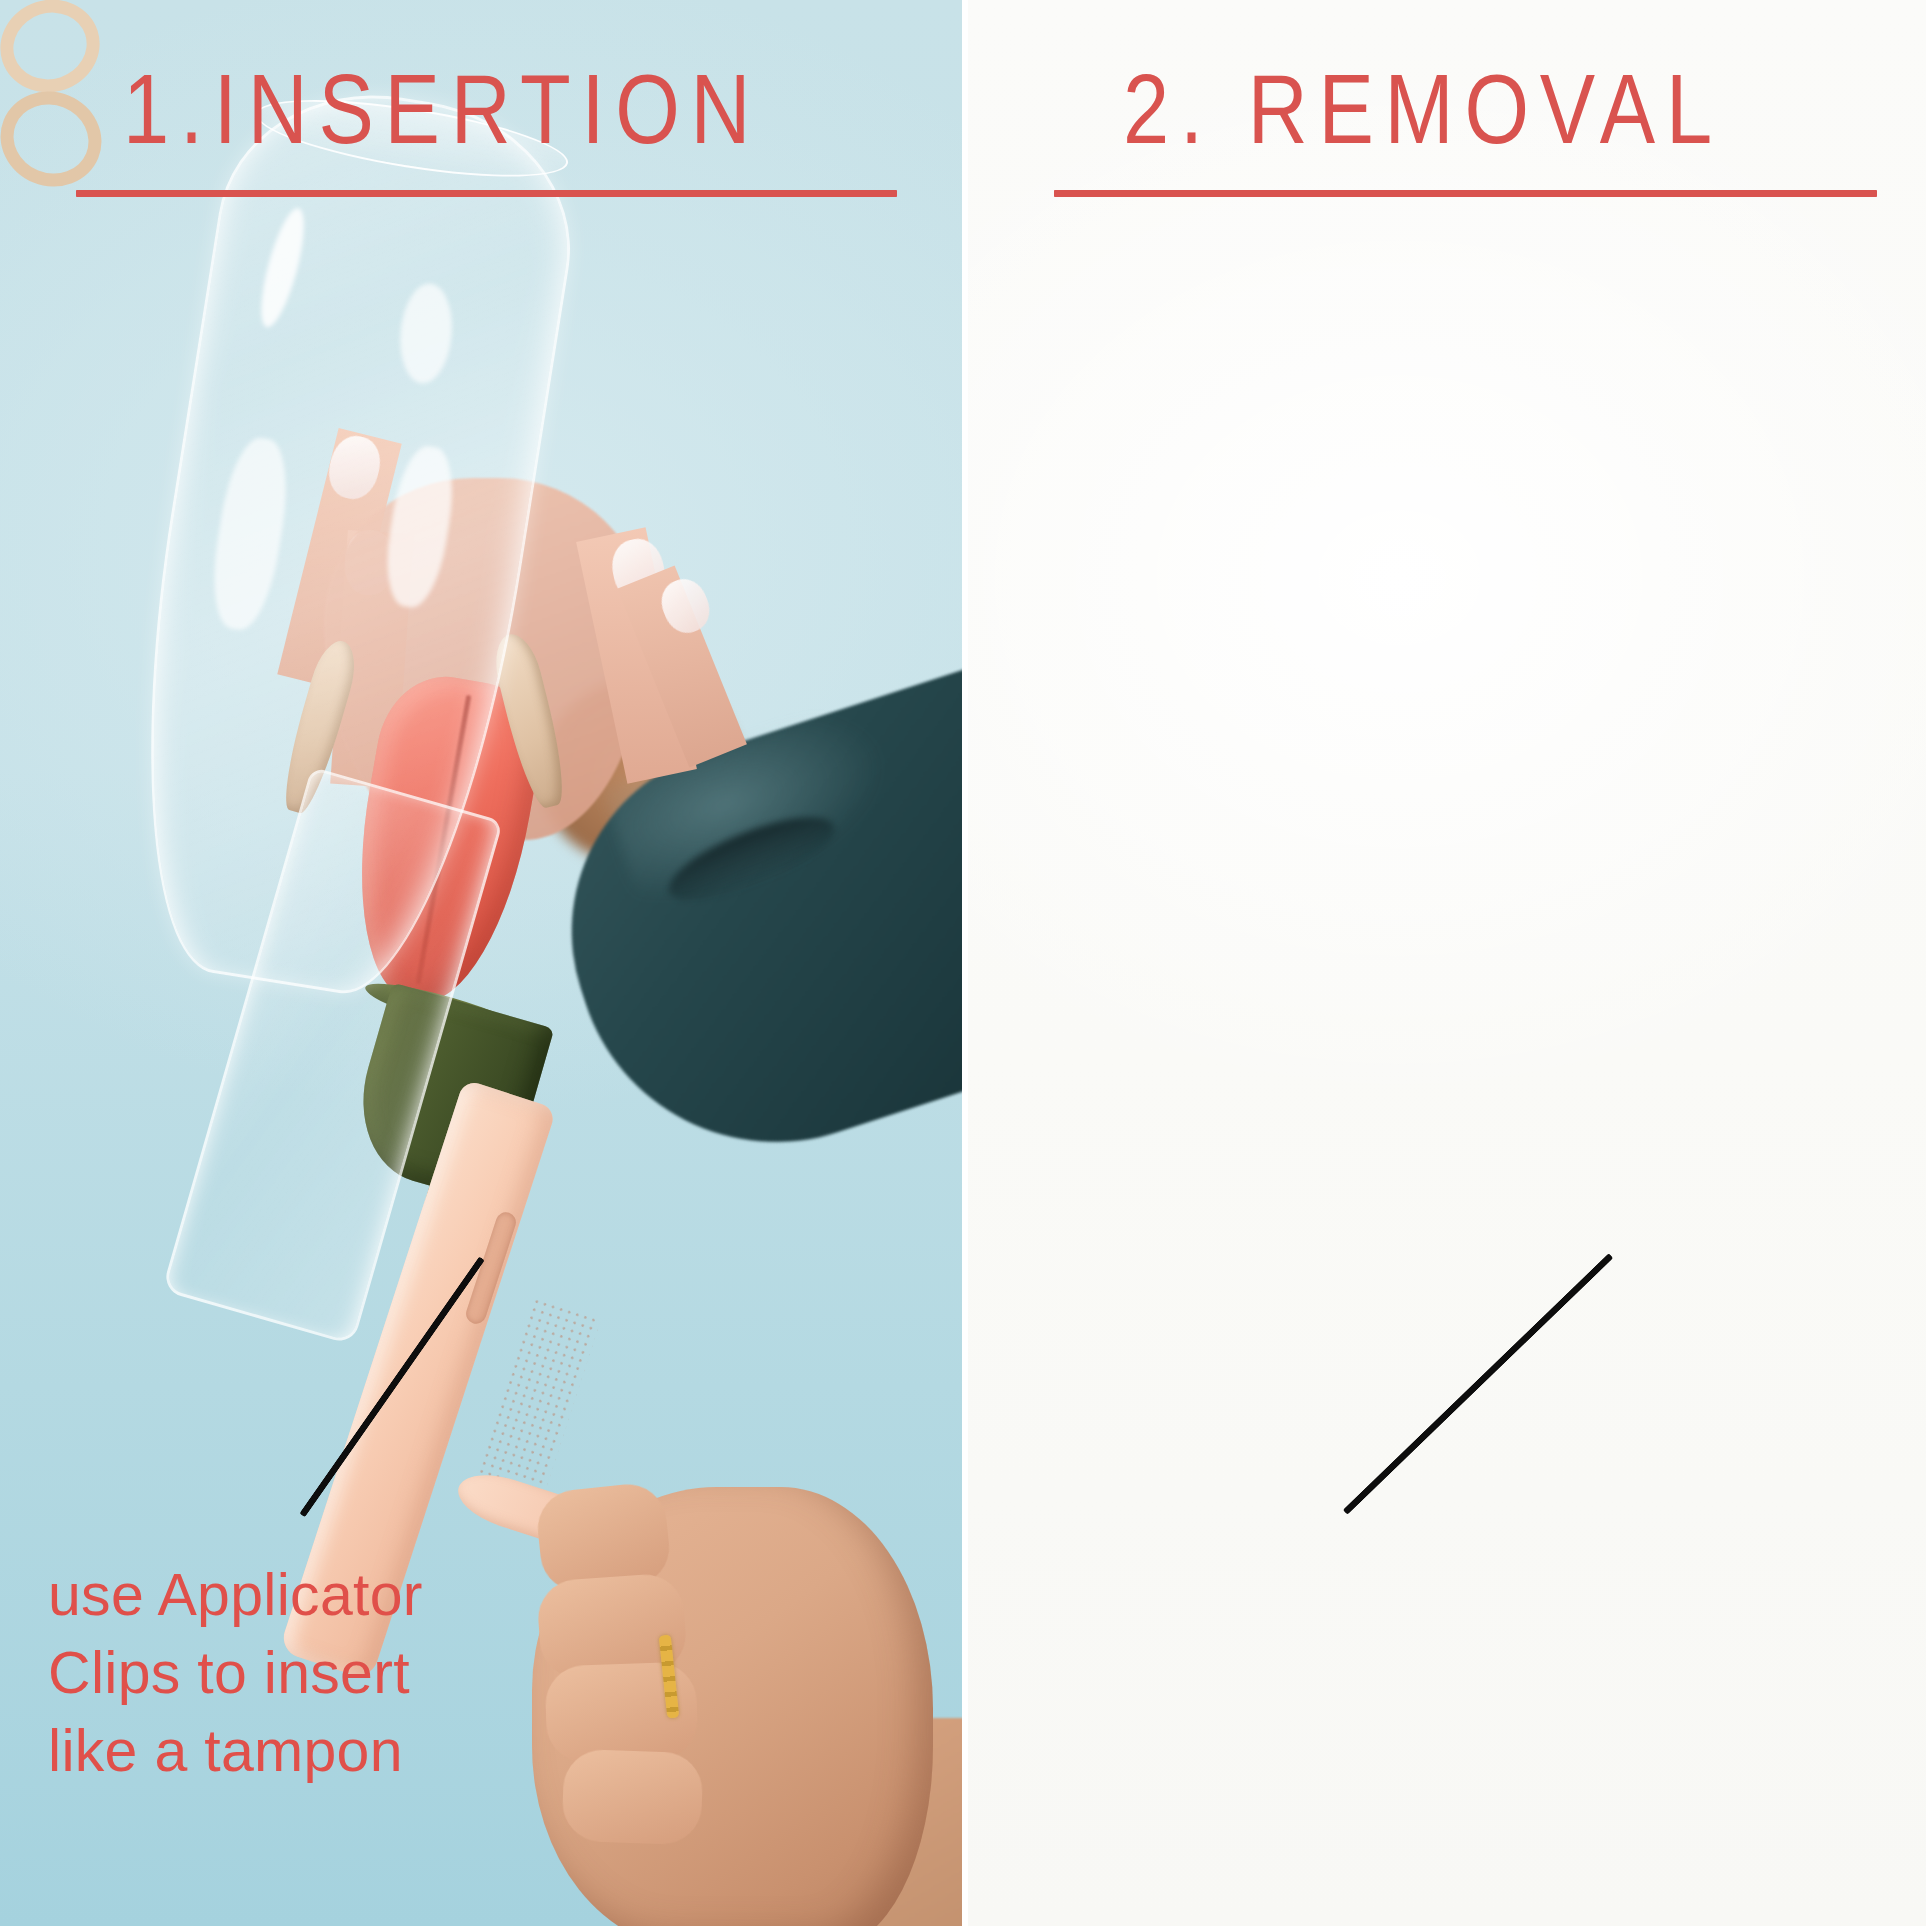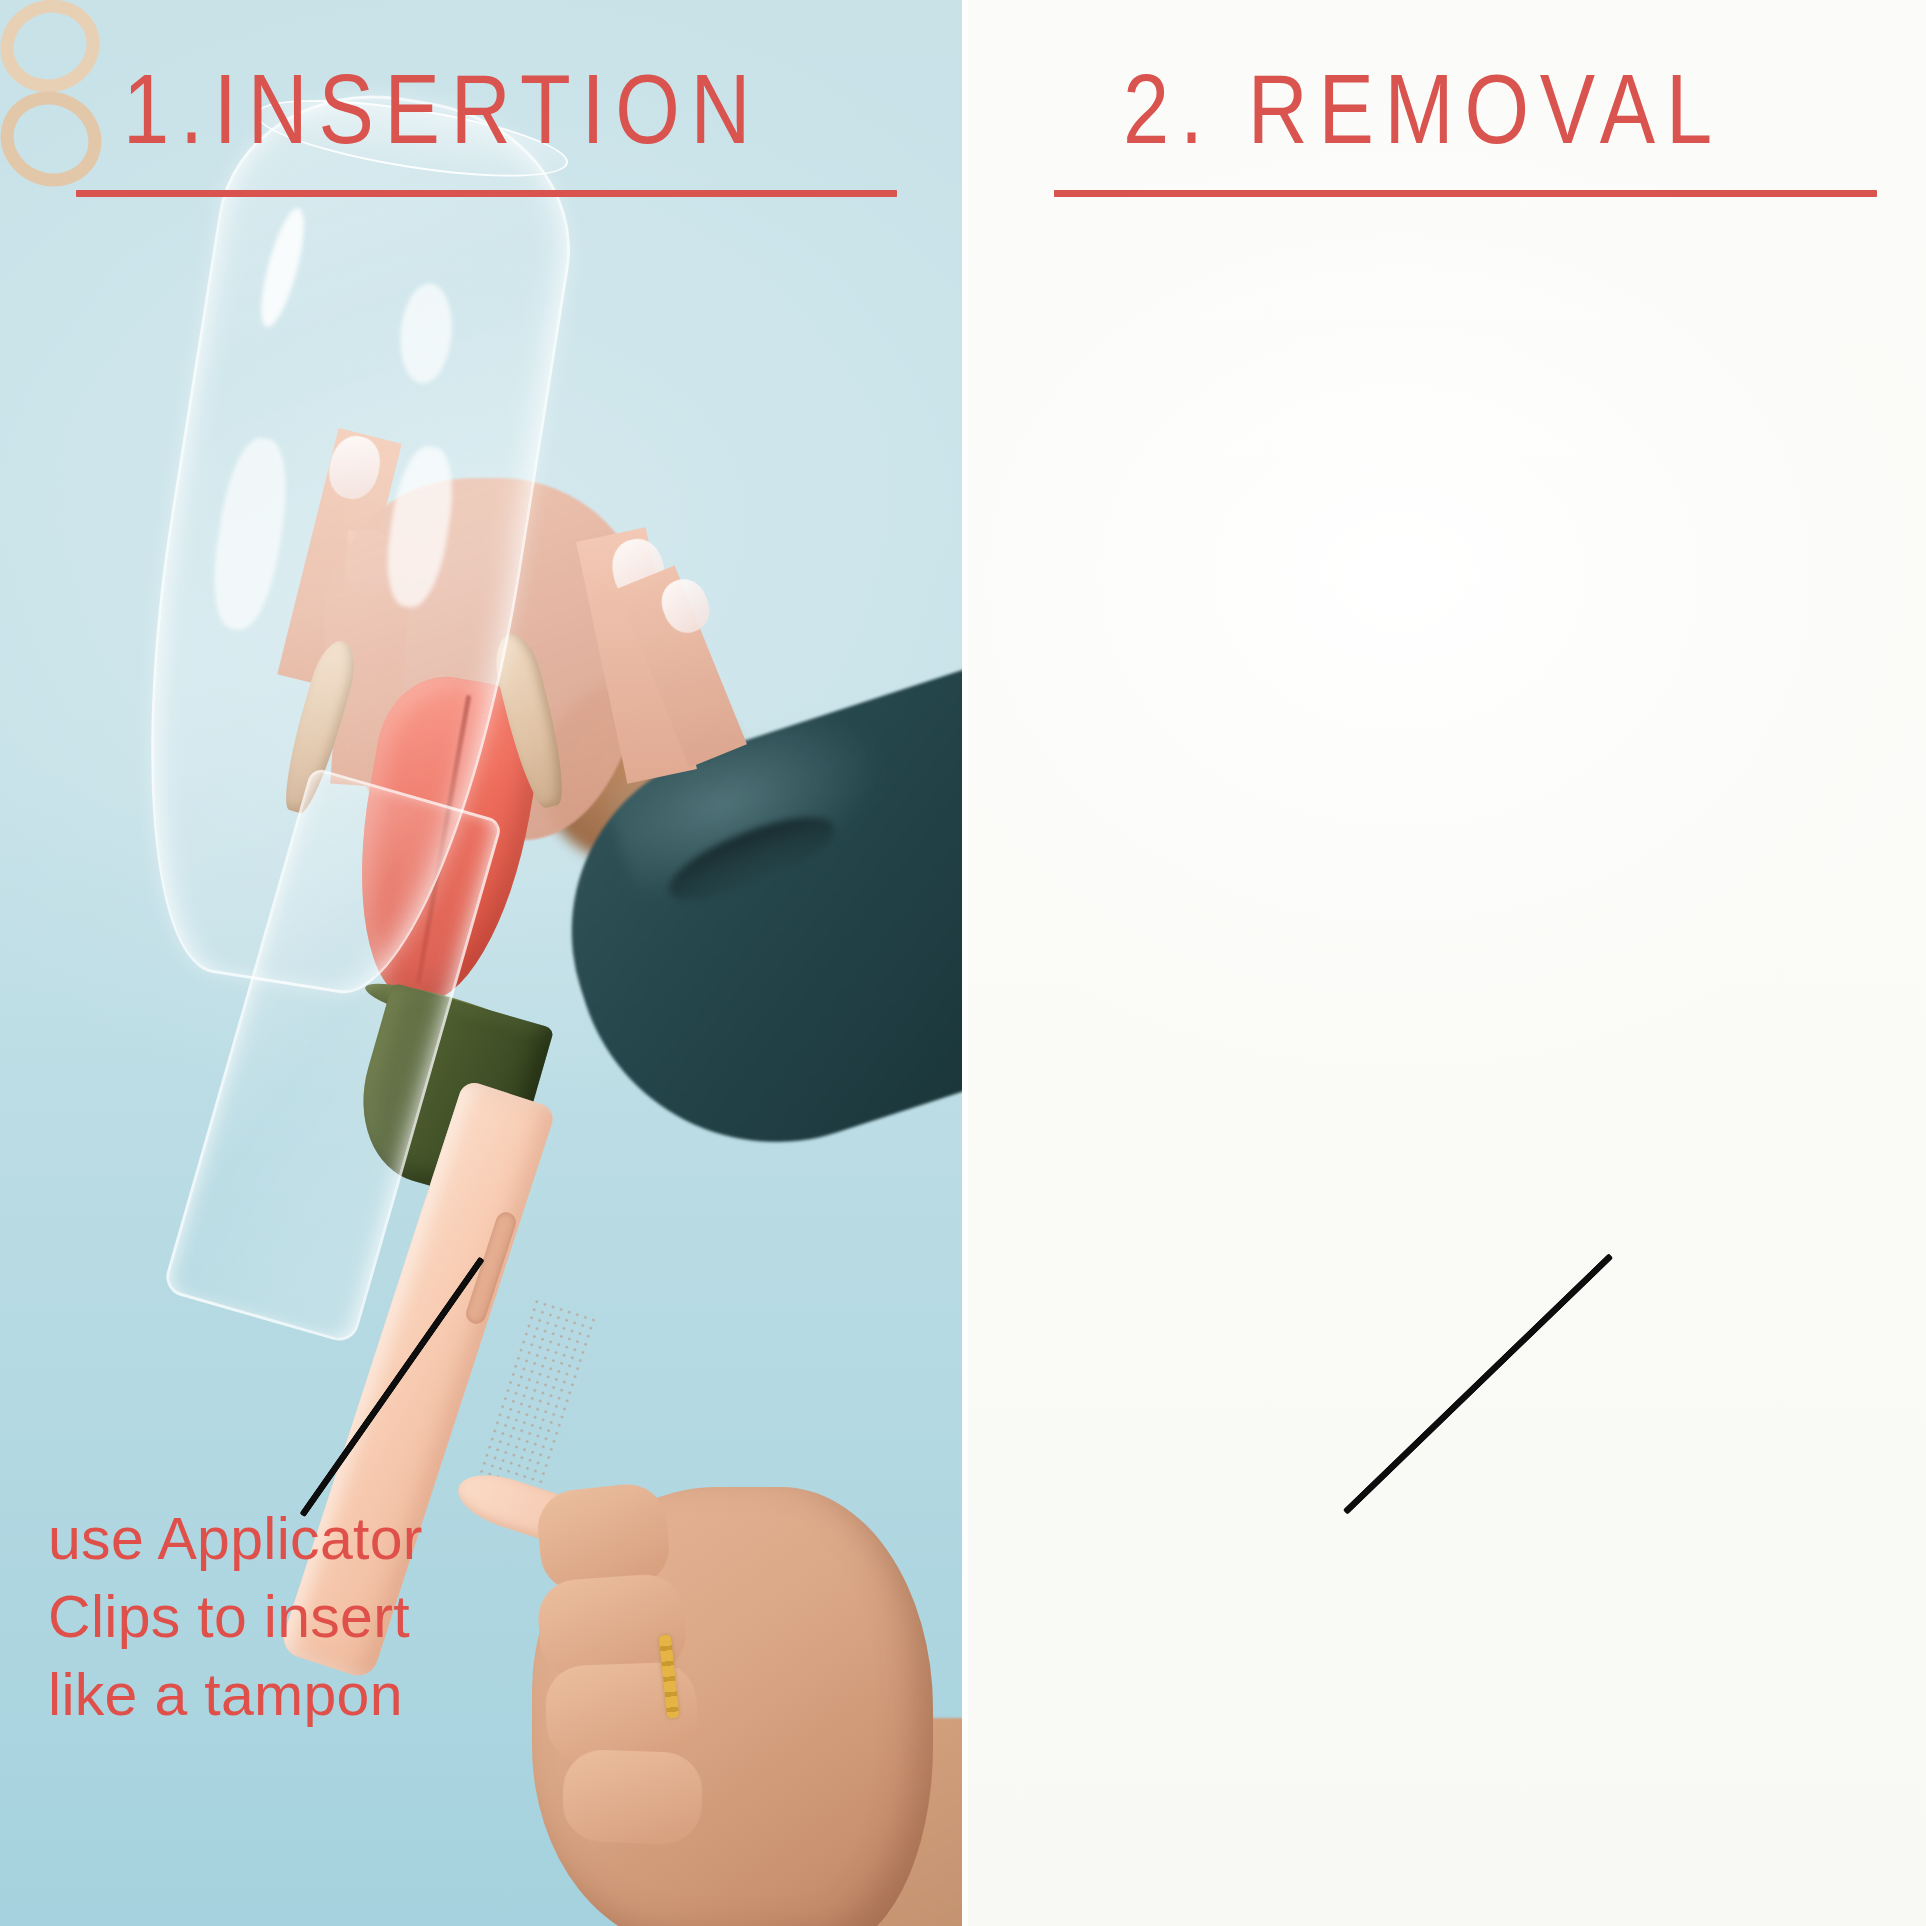--- a/index.html
+++ b/index.html
@@ -48,21 +48,21 @@
   
   .caption{
     position:absolute;
     color:#e0504a;
     font-size:59px;
     line-height:1.32;
     font-weight:400;
     letter-spacing:.005em;
     white-space:pre-line;
   }
-  #caption-left{left:48px;top:1501px;width:539px;}
+  #caption-left{left:48px;top:1557px;width:539px;}
   #caption-right{left:1042px;top:1557px;width:539px;}
 
   
   .leader{position:absolute;height:0;border-top:7px solid #0d0d0d;transform-origin:0 50%;border-radius:3.1px;}
   #leader-left{left:302px;top:1512px;width:314px;transform:rotate(-55deg);}
   #leader-right{left:1345px;top:1509px;width:370px;transform:rotate(-44deg);}
 
   
   #photo-left{position:absolute;left:0;top:0;width:962px;height:1926px;}
 

